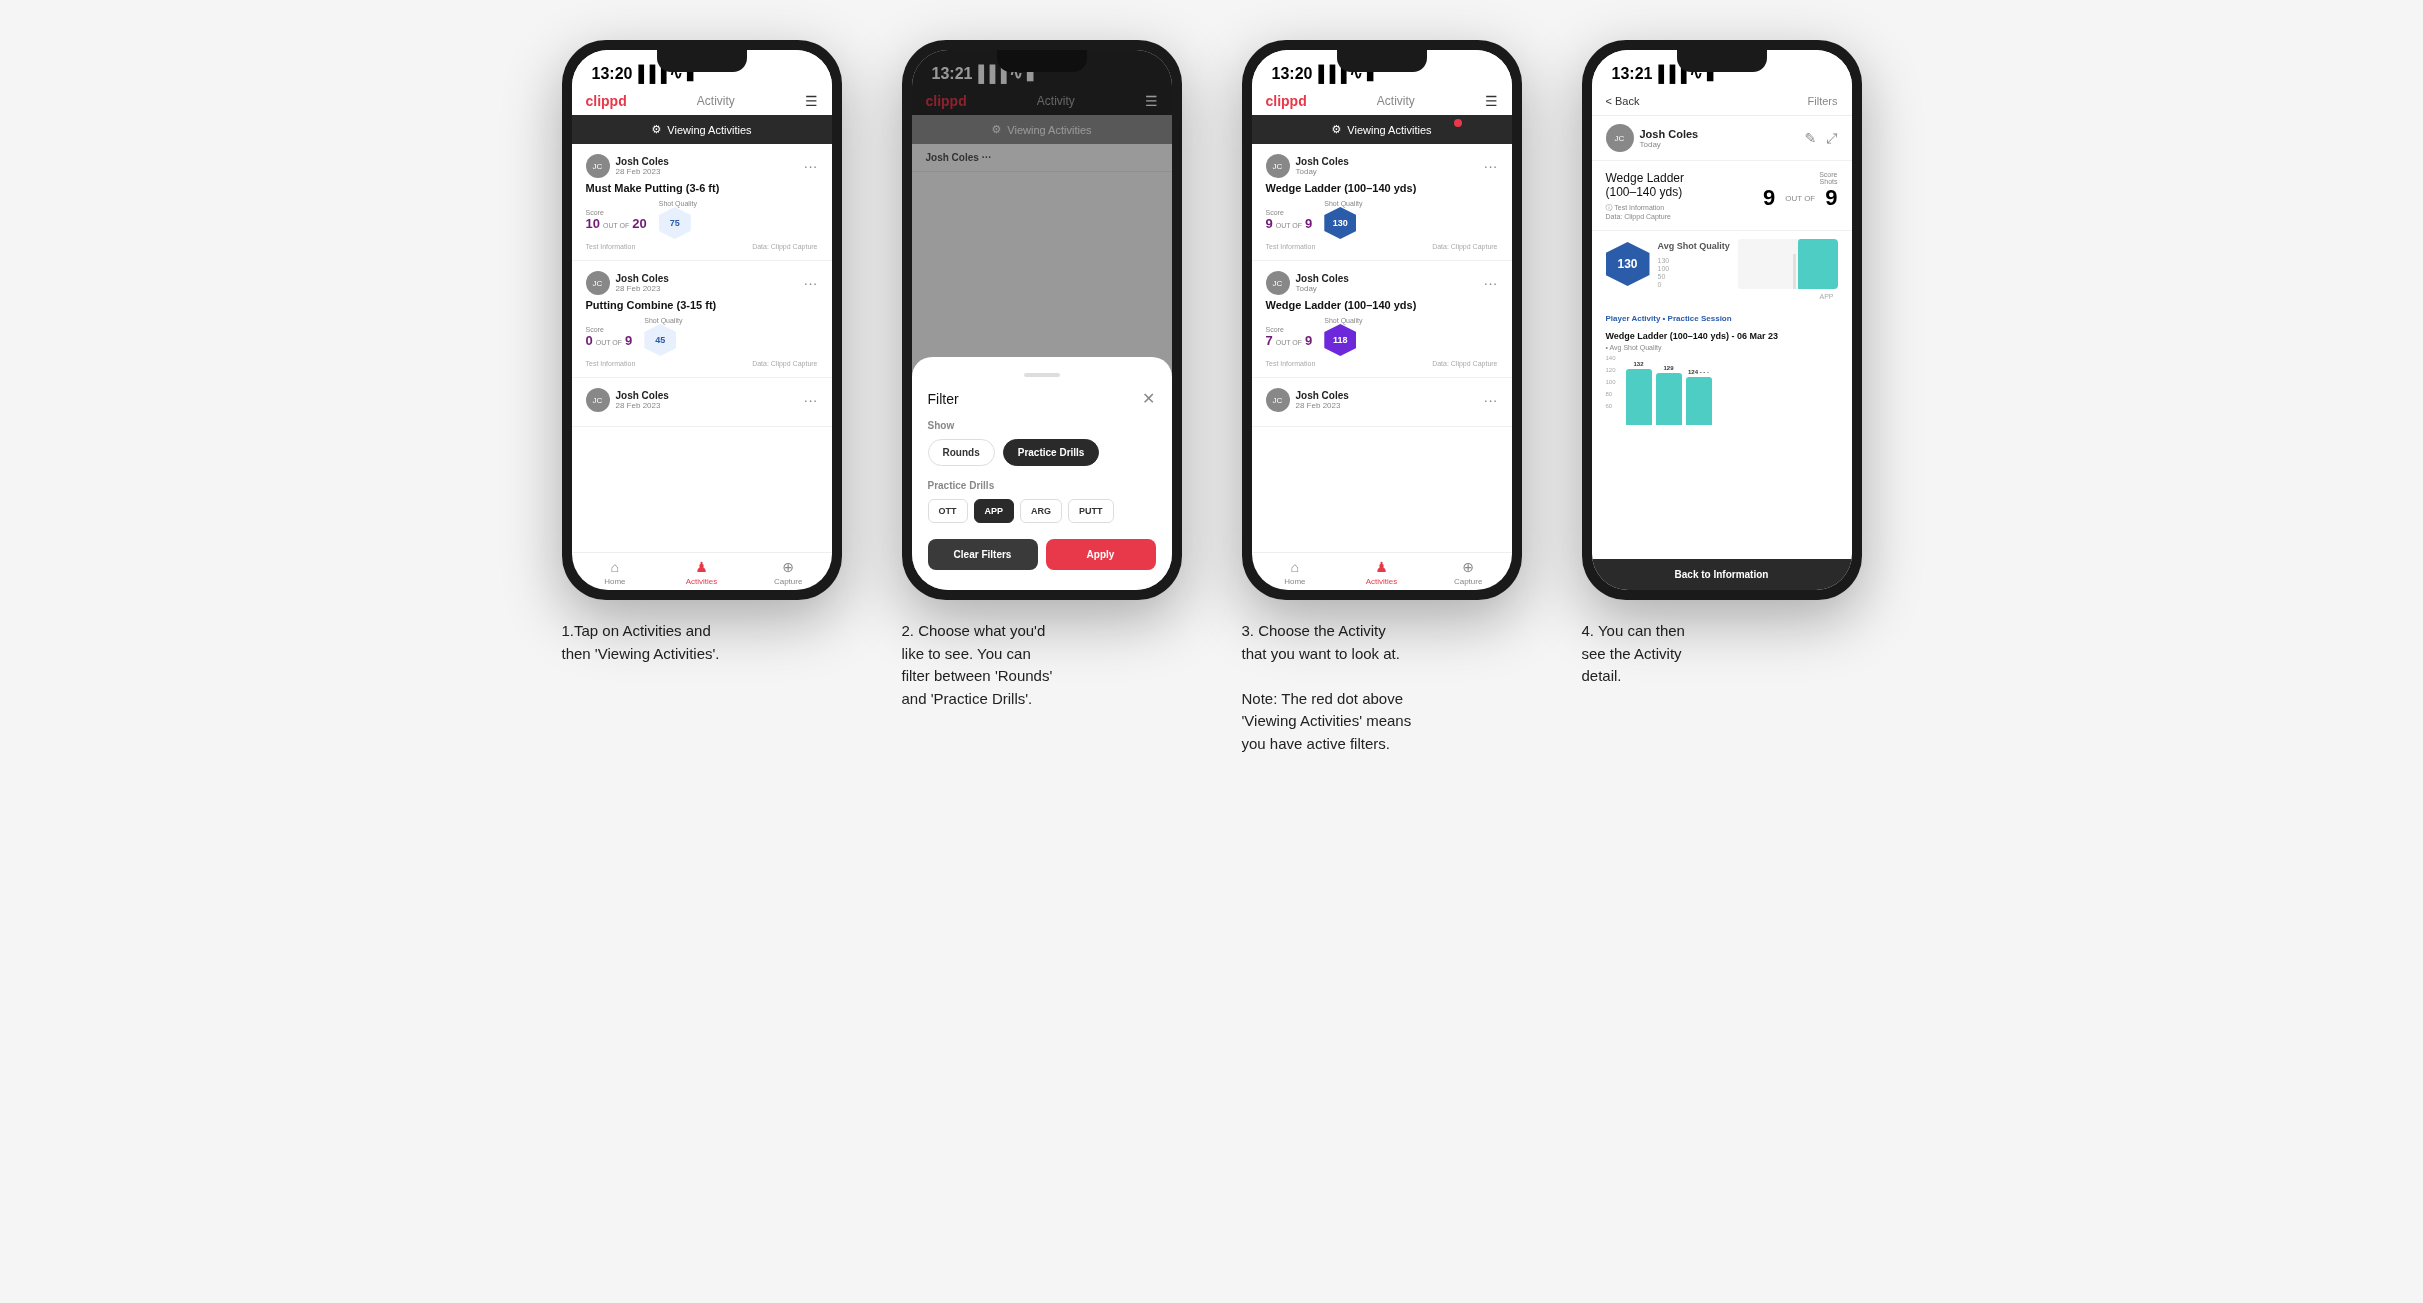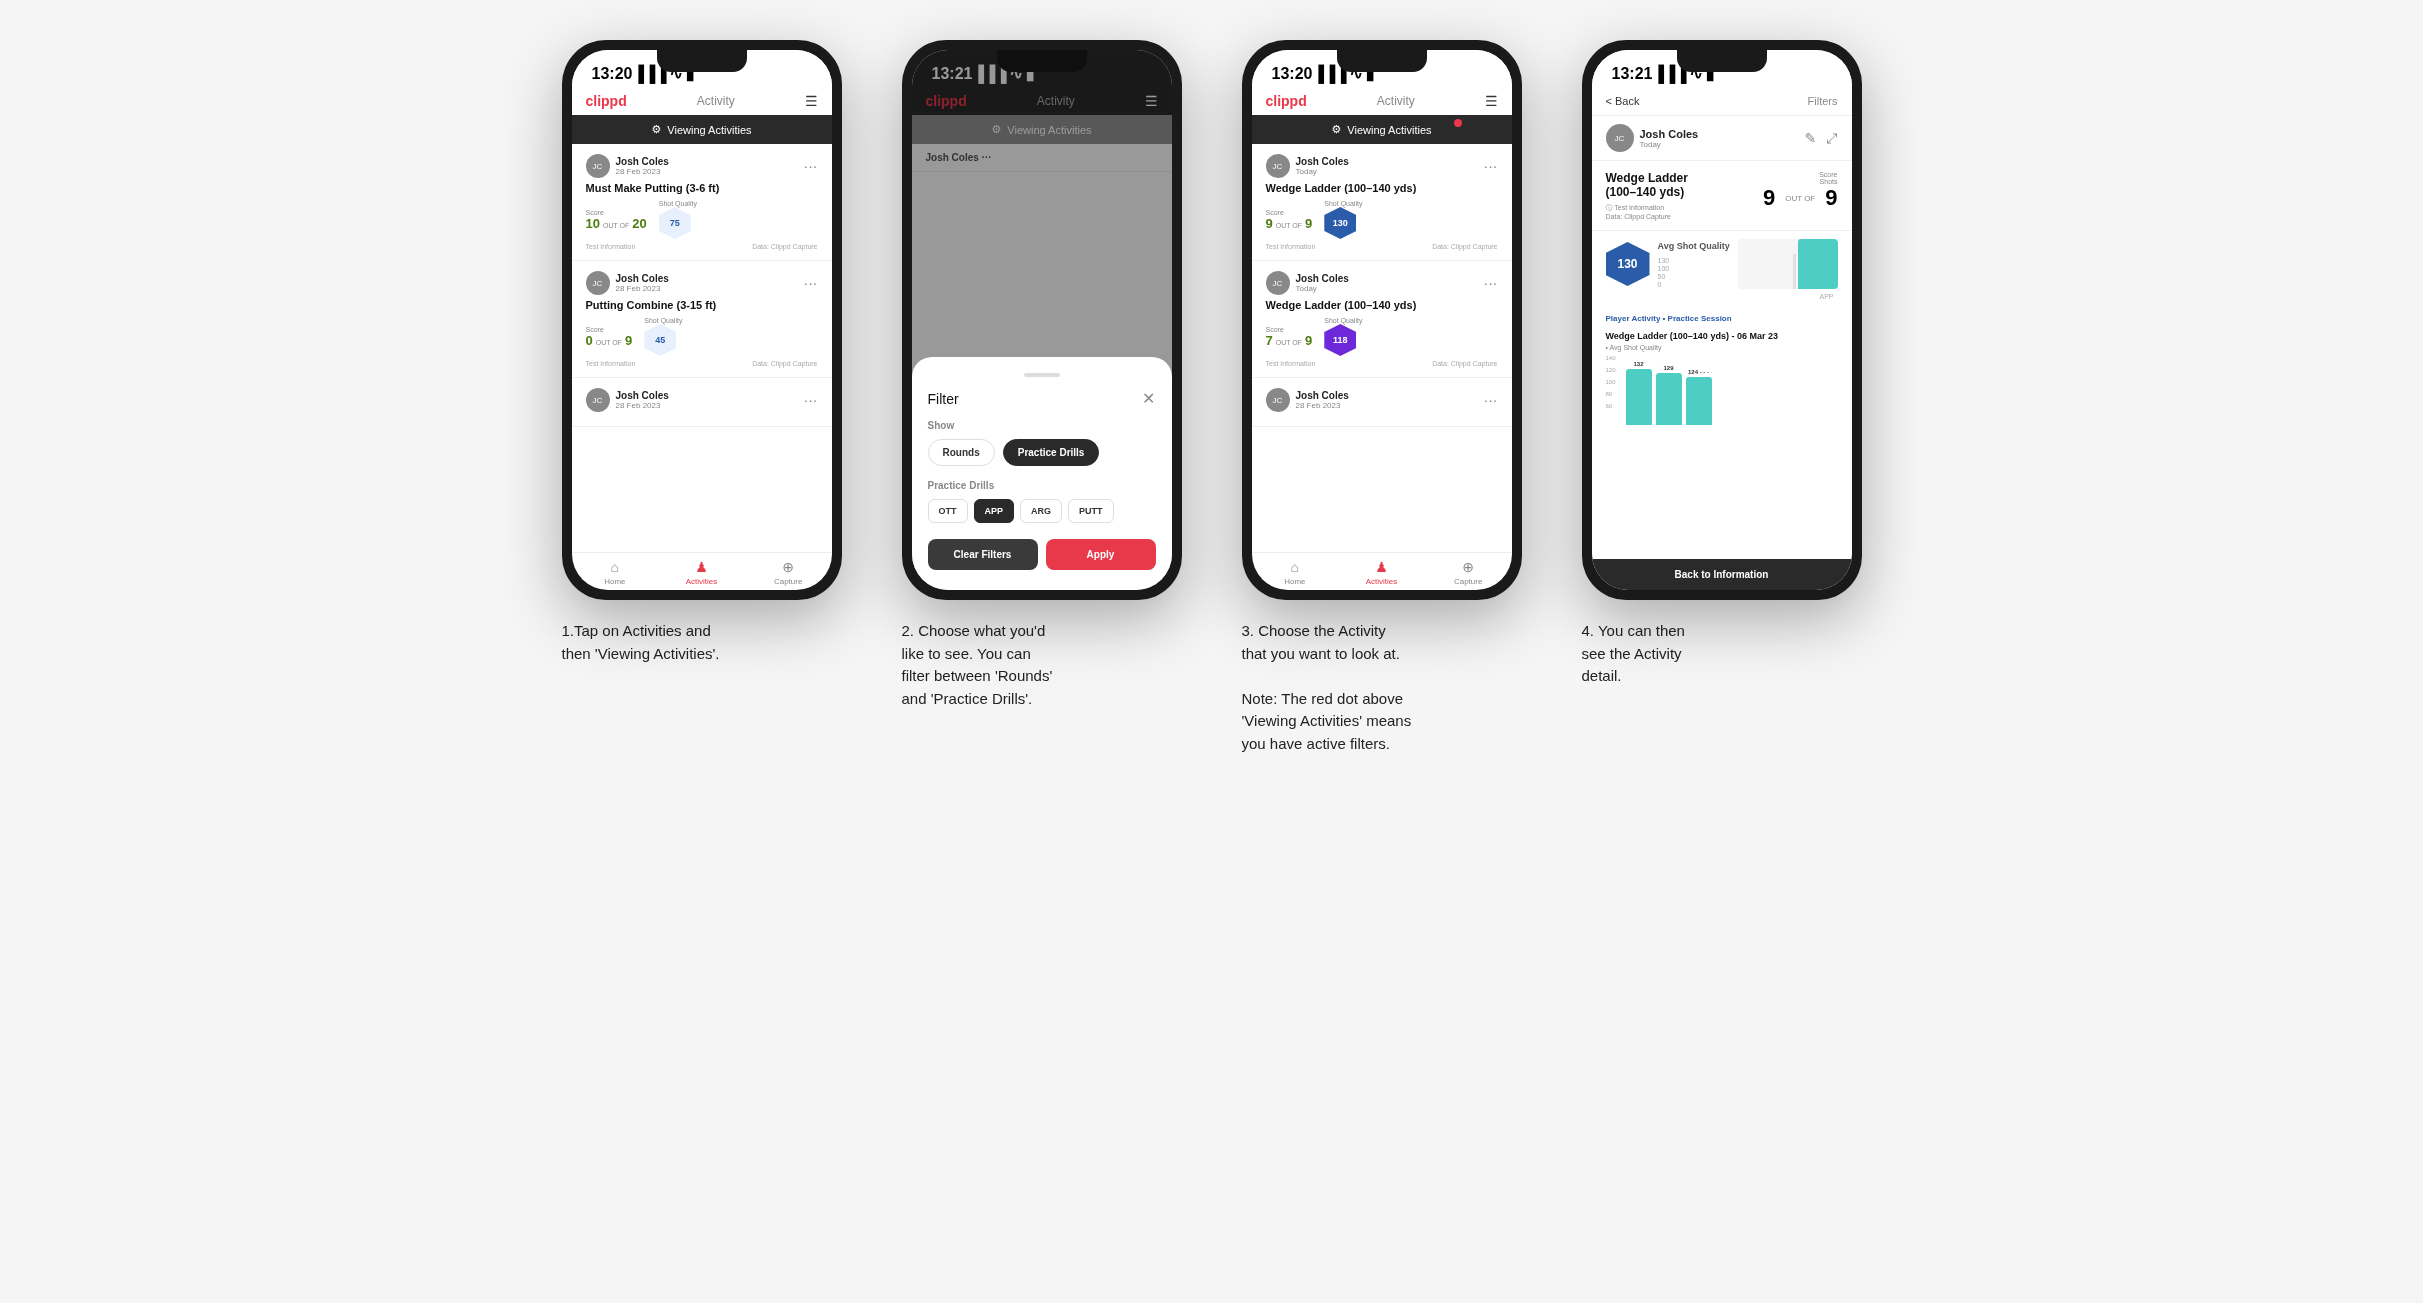--- a/index.html
+++ b/index.html
@@ -190,21 +190,21 @@
       display: flex;
       flex-direction: column;
     }
     .stat-label {
       font-size: 7px;
       color: #888;
     }
     .stat-value {
       font-size: 13px;
       font-weight: 700;
-      color: #4d7c0f;
+      color: #701a75;
     }
     .stat-outof {
       font-size: 7px;
       color: #888;
       font-weight: 400;
     }
     .out-of-row {
       display: flex;
       align-items: baseline;
       gap: 3px;
@@ -399,21 +399,21 @@
       gap: 10px;
       color: #888;
       font-size: 14px;
     }
     .detail-section {
       padding: 10px 14px;
       border-bottom: 1px solid #f0f0f0;
     }
     .detail-activity-title {
       font-size: 12px;
-      font-weight: 700;
+      font-weight: 400;
       color: #111;
       margin-bottom: 4px;
     }
     .detail-score-row {
       display: flex;
       align-items: center;
       gap: 10px;
     }
     .big-score {
       font-size: 22px;

